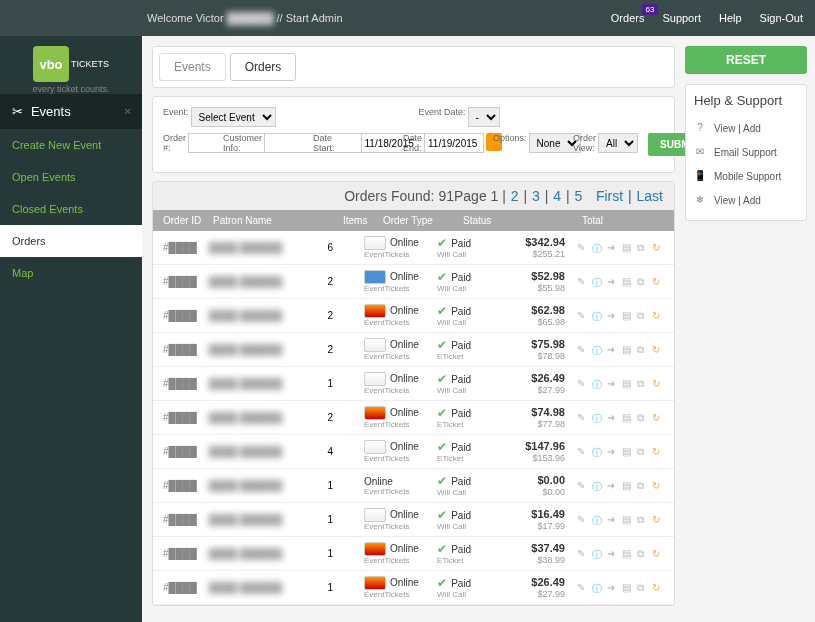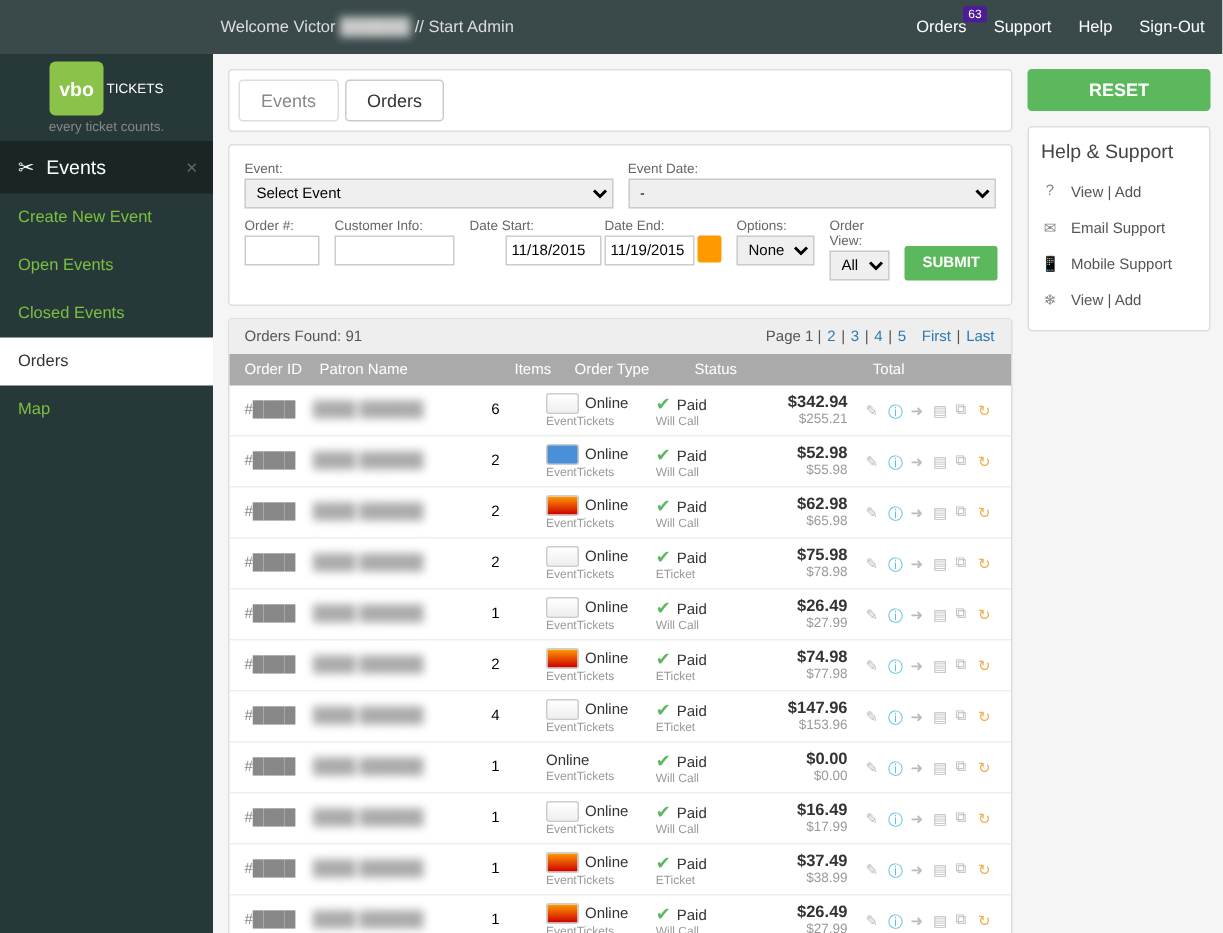--- a/index.html
+++ b/index.html
@@ -5,21 +5,21 @@
 *{box-sizing:border-box;margin:0;padding:0;font-family:Arial,Helvetica,sans-serif}
 body{background:#f5f5f5;width:815px;height:622px;overflow:hidden;font-size:11px}
 .top{height:36px;background:#3a4a4a;color:#fff;display:flex;align-items:center;padding:0 12px}
 .welcome{font-size:11px;color:#ddd;margin-left:135px}
 .blur{filter:blur(3px);color:#ccc}
 .top-links{margin-left:auto;display:flex;gap:18px;font-size:11px}
 .top-links a{color:#fff;text-decoration:none;position:relative}
 .badge{position:absolute;top:-8px;right:-14px;background:#4c1d95;color:#fff;font-size:8px;padding:1px 4px;border-radius:2px}
 .layout{display:flex;height:586px}
 .side{width:142px;background:#273838;color:#fff}
-.logo{height:58px;display:flex;flex-direction:column;align-items:center;justify-content:center;background:#273838}
+.logo{height:58px;display:flex;flex-direction:column;align-items:center;justify-content:flex-end;background:#273838}
 .logo-box{width:36px;height:36px;background:#8bc34a;border-radius:4px;display:flex;align-items:center;justify-content:center;font-weight:bold;font-size:13px;color:#fff;position:relative}
 .logo-row{display:flex;align-items:center;gap:2px}
 .logo-tickets{font-size:9px;color:#fff}
 .tagline{font-size:9px;color:#888;margin-top:2px}
 .side-hdr{background:#1a2626;padding:10px 12px;font-size:13px;display:flex;align-items:center;gap:8px;position:relative}
 .side-hdr .x{position:absolute;right:10px;color:#666;font-size:10px}
 .side-item{padding:10px 12px;font-size:11px;color:#79c142;cursor:pointer}
 .side-item.active{background:#fff;color:#333}
 .side-item.plain{color:#79c142}
 .main{flex:1;padding:10px;overflow:auto}
@@ -28,26 +28,26 @@
 .tabs{display:flex;padding:6px;gap:4px}
 .tab{padding:6px 14px;border:1px solid #ddd;border-radius:3px;font-size:12px;color:#888;cursor:pointer}
 .tab.active{color:#333;border-color:#ccc}
 .reset-btn{width:100%;height:28px;background:#5cb85c;color:#fff;border:none;border-radius:3px;font-size:12px;font-weight:bold;cursor:pointer;margin-bottom:10px}
 .help-panel{background:#fff;border:1px solid #ddd;border-radius:3px;padding:8px}
 .help-title{font-size:13px;color:#444;margin-bottom:8px}
 .help-item{display:flex;align-items:center;gap:8px;padding:6px 0;font-size:10px;color:#555;cursor:pointer}
 .help-item .ico{width:12px;height:12px;display:inline-block;text-align:center;font-size:10px;color:#888}
 .filter{background:#fff;border:1px solid #ddd;border-radius:3px;margin-top:8px;padding:10px}
 .filter-row{display:flex;gap:10px;margin-bottom:6px}
-.fgrp{display:flex;flex-direction:column;gap:2px}
+.fgrp{display:flex;gap:2px}
 .fgrp label{font-size:9px;color:#666}
 .fgrp select,.fgrp input{border:1px solid #ccc;padding:3px;font-size:10px;height:20px}
 .submit-btn{background:#5cb85c;color:#fff;border:none;padding:6px 12px;font-size:10px;font-weight:bold;border-radius:2px;cursor:pointer;align-self:flex-end}
 .results{background:#fff;border:1px solid #ddd;border-radius:3px;margin-top:8px}
-.res-hdr{background:#eee;padding:6px 10px;display:flex;justify-content:space-between;font-size:10px;color:#555}
+.res-hdr{background:#eee;padding:6px 10px;display:flex;justify-content:flex-end;font-size:14px;color:#555}
 .res-hdr a{color:#2a7ab0;text-decoration:none;margin:0 1px}
 .cols{background:#aaa;color:#fff;font-size:10px;display:flex;padding:5px 10px}
 .c-id{width:50px}.c-name{width:130px}.c-items{width:40px;text-align:left}.c-type{width:80px}.c-status{width:70px}.c-total{width:70px;text-align:right}.c-act{flex:1}
 .row{display:flex;align-items:center;padding:5px 10px;border-bottom:1px solid #eee;font-size:10px}
 .row .c-id{color:#888}
 .row .c-name{filter:blur(3px);color:#aaa}
 .card{width:22px;height:14px;border:1px solid #ccc;border-radius:2px;display:inline-block;vertical-align:middle;margin-right:4px}
 .card.visa{background:linear-gradient(#fff,#eee)}
 .card.mc{background:linear-gradient(#f90,#c00)}
 .card.other{background:#4a90d9}

